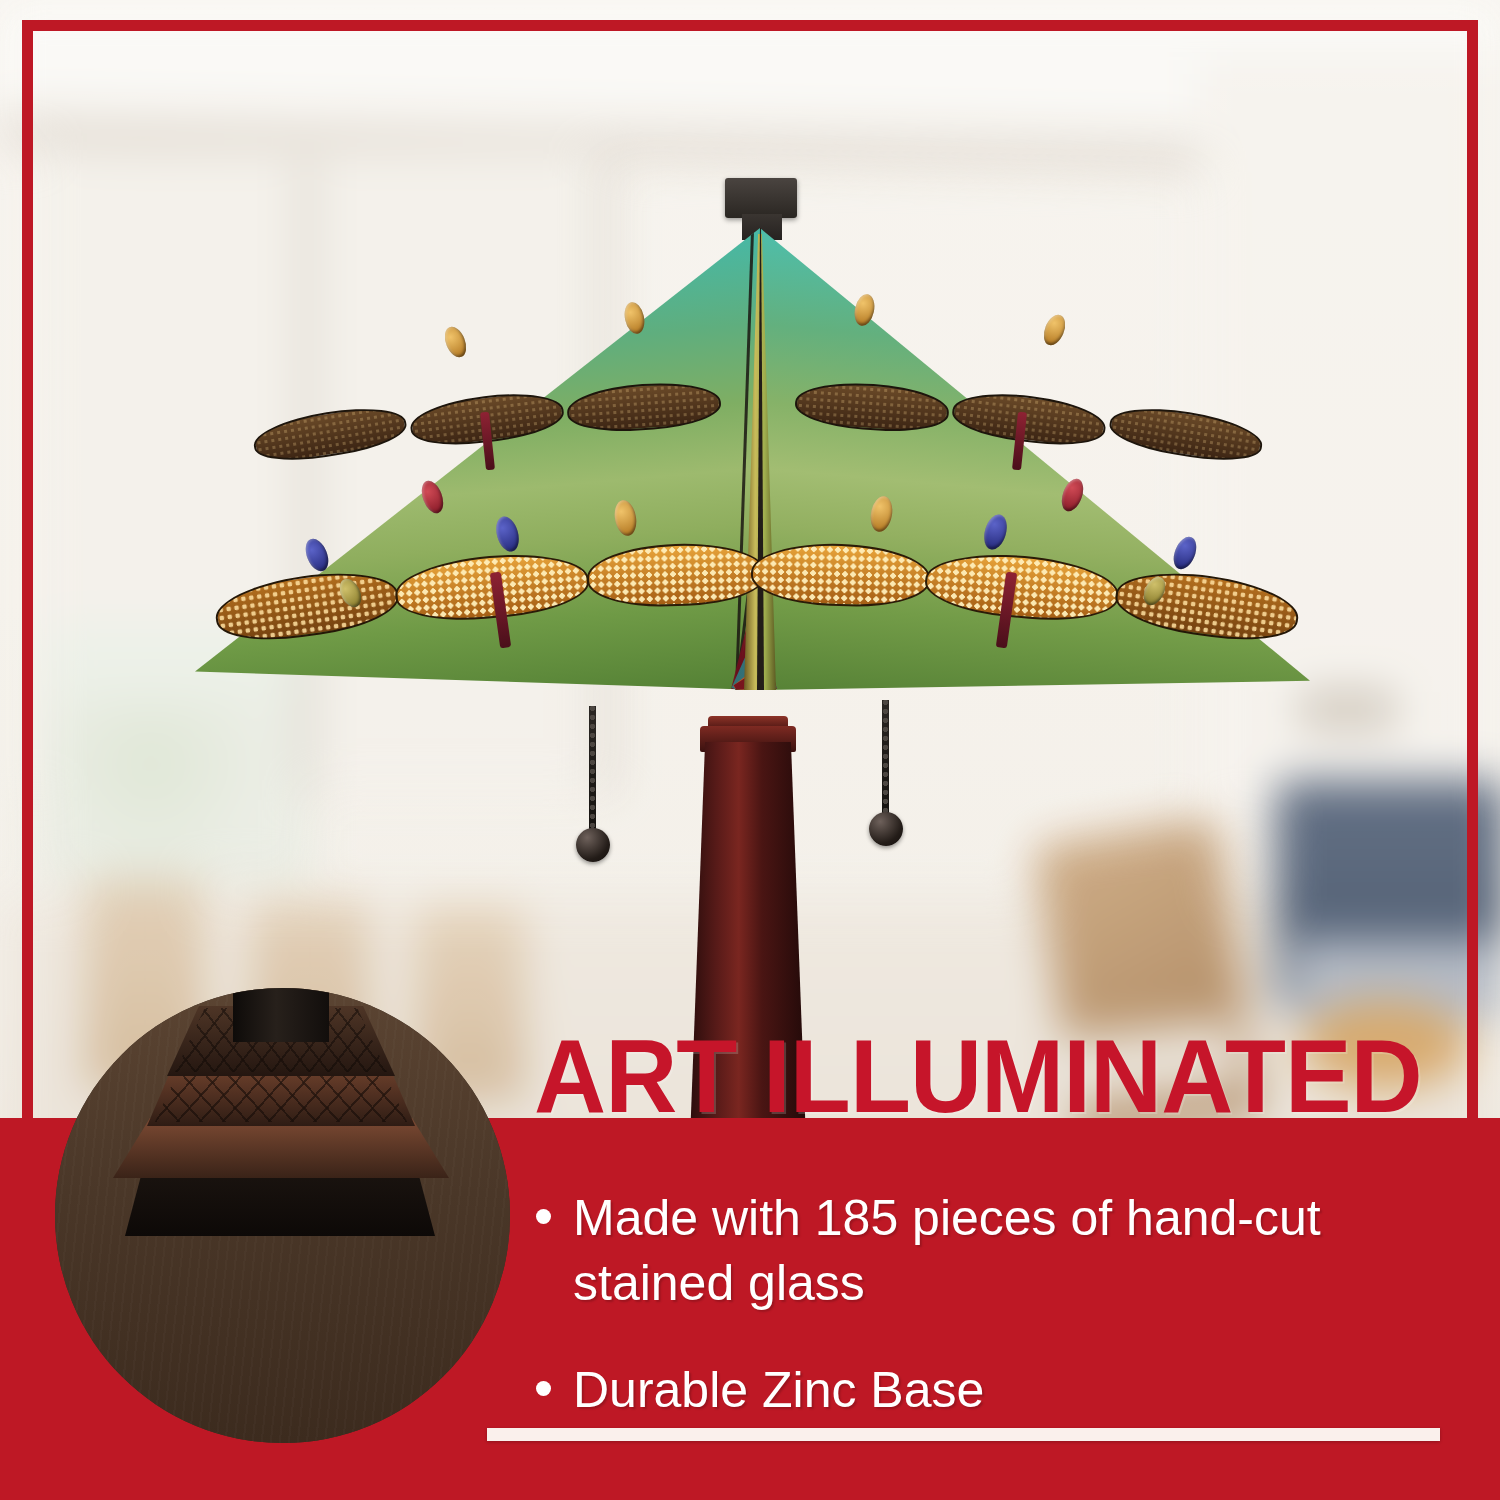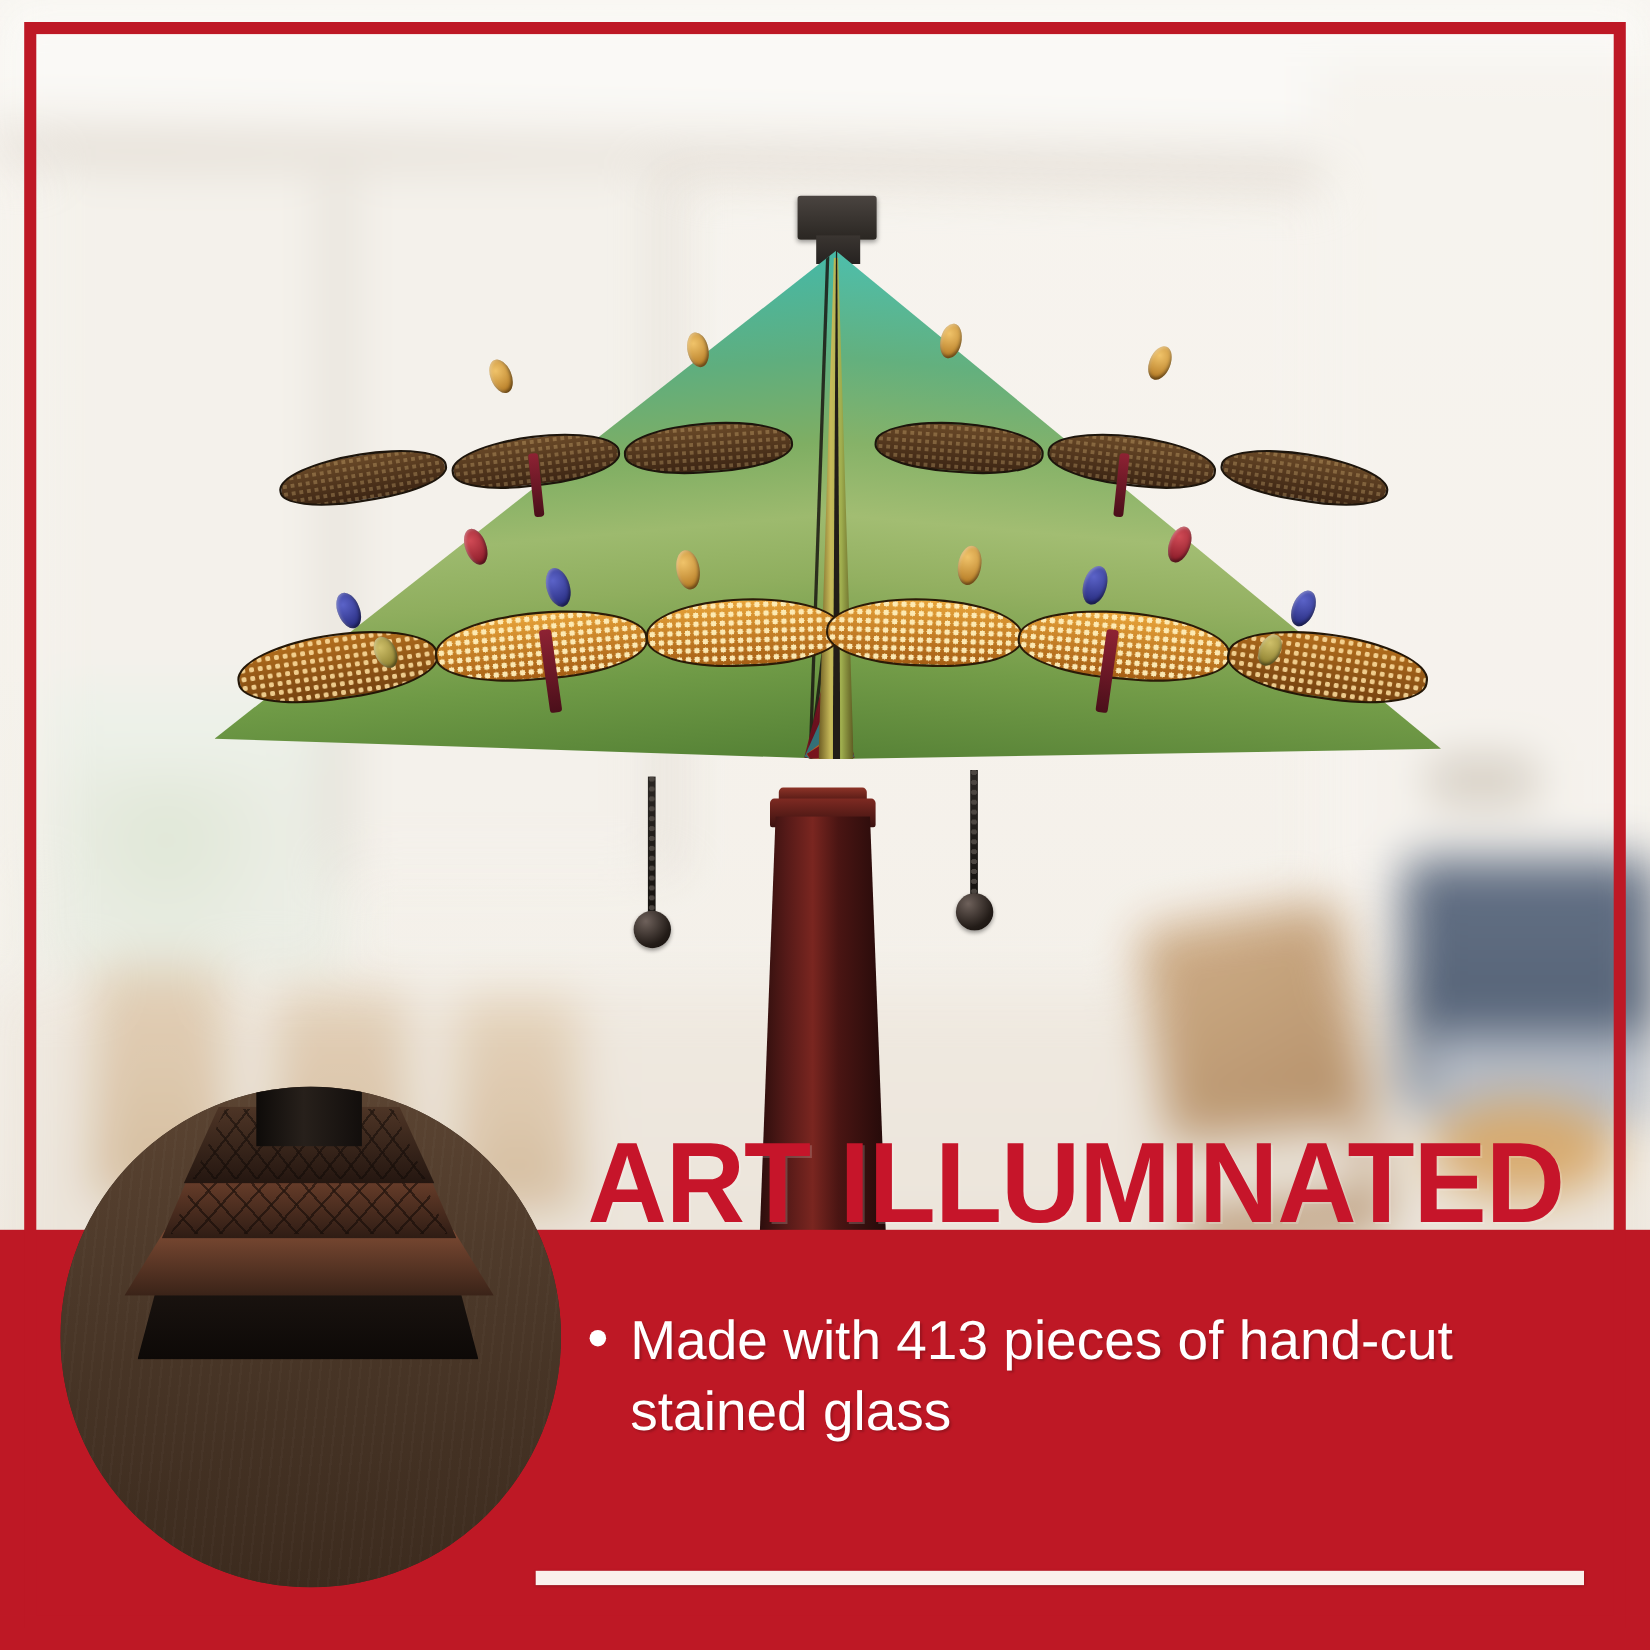--- a/index.html
+++ b/index.html
@@ -345,21 +345,25 @@
     <div class="ins-cap"></div>
     <div class="ins-cap-lat"></div>
     <div class="ins-stem"></div>
   </div>
 
   <div class="headline">ART ILLUMINATED</div>
 
   <div class="bullets">
     <div class="bullet">
       <span class="dot"></span>
-      <span class="btext">Made with 413 pieces of hand-cut stained glass</span>
+      <span class="btext">Made with 185 pieces of hand-cut stained glass</span>
+    </div>
+    <div class="bullet">
+      <span class="dot"></span>
+      <span class="btext">Durable Zinc Base</span>
     </div>
   </div>
 
   <div class="underbar"></div>
 
   <div class="frame-inner"></div>
   <div class="frame"></div>
 
 </div>
 

